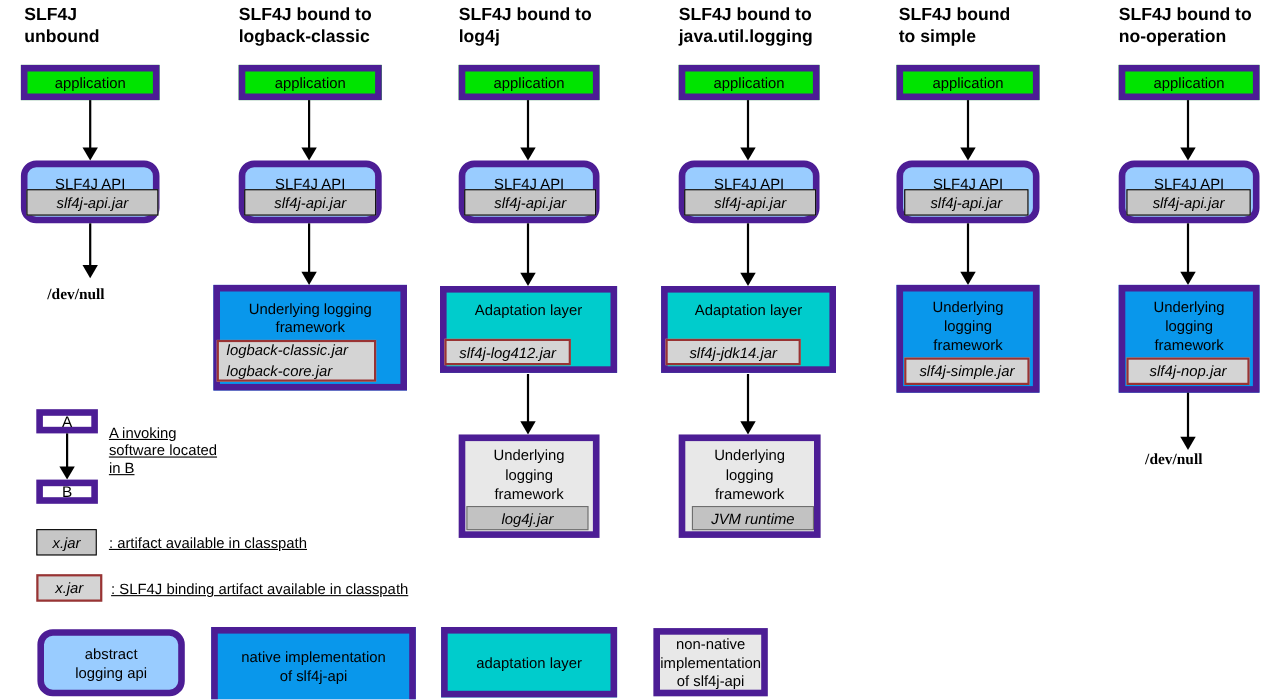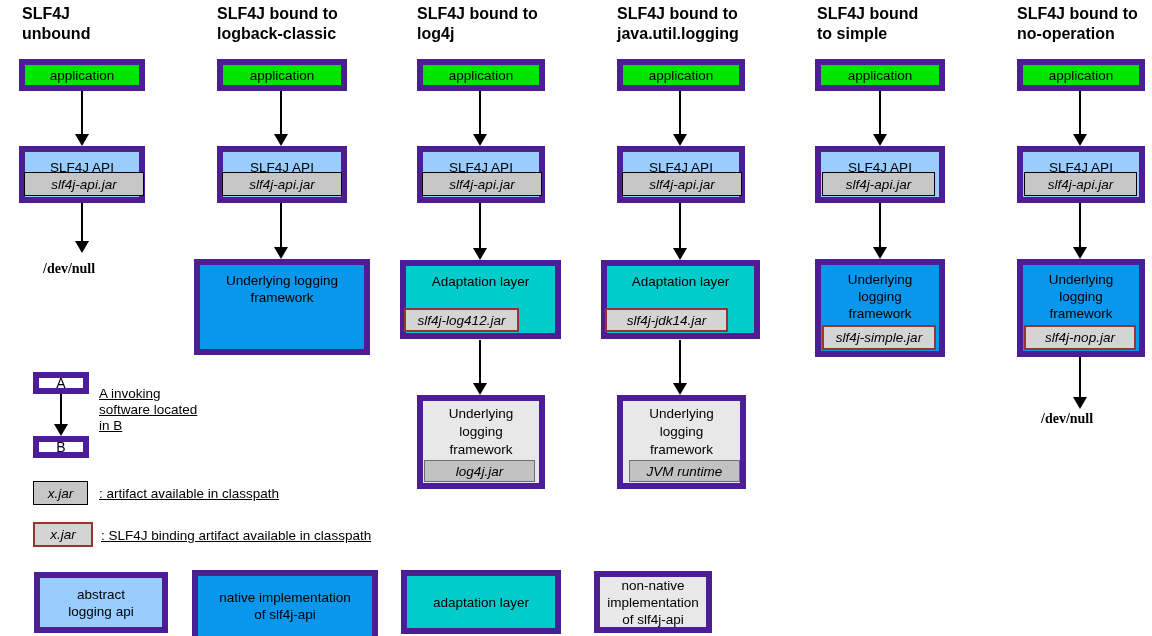--- a/index.html
+++ b/index.html
@@ -12,21 +12,21 @@
     white-space:pre-line;
   }
   .box {
     position:absolute; box-sizing:border-box; border:6px solid #4c1d95;
     text-align:center; font-size:13.5px;
   }
   .app {
     background:var(--green,#00E400);
     display:flex; align-items:center; justify-content:center;
   }
-  .api  { background:var(--light_blue,#99CCFF); }
+  .api  { background:var(--light_blue,#99CCFF);border-radius:14px; }
   .fw-blue { background:var(--blue,#0997EB); }
   .fw-gray { background:var(--box_gray,#E8E8E8); }
   .adaptation { background:var(--teal,#00CCCC); }
   .boxlbl { display:block; margin-top:7px; line-height:17px; white-space:pre-line; }
   .boxlbl.lh18 { line-height:18px; }
   .jar {
     position:absolute; box-sizing:border-box; background:var(--jar_gray,#C6C6C6);
     border:1px solid #000; font-style:italic; font-size:13.5px;
     display:flex; align-items:center; justify-content:center; white-space:pre-line;
   }
@@ -78,20 +78,22 @@
       <span class="boxlbl">SLF4J API</span>
       <div class="jar" style="left:-1px;bottom:1px;width:120px;height:24px">slf4j-api.jar</div>
     </div>
     <div class="arrow" style="left:257px;top:203px;height:56px">
         <div class="shaft"></div>
         <div class="head"></div>
       </div>
     <div class="box fw-blue" style="left:177px;top:259px;width:176px;height:96px">
       <span class="boxlbl">Underlying logging
 framework</span>
+      <div class="jar binding leftalign" style="left:-3px;bottom:2px;width:145px;height:38px">logback-classic.jar
+logback-core.jar</div>
     </div>
   </div>
 
   <div>
     <div class="title" style="left:400px;top:4px">SLF4J bound to
 log4j</div>
     <div class="box app" style="left:400px;top:59px;width:128px;height:32px">application</div>
     <div class="arrow" style="left:456px;top:91px;height:55px">
         <div class="shaft"></div>
         <div class="head"></div>
@@ -226,18 +228,18 @@
     <div class="jar binding" style="left:16px;top:522px;width:60px;height:25px">x.jar</div>
     <div class="legend-text" style="left:84px;top:528px">: SLF4J binding artifact available in classpath</div>
   </div>
 
   <div>
     <div class="box keybox api" style="left:17px;top:572px;width:134px;height:61px">abstract
 logging api</div>
     <div class="box keybox fw-blue" style="left:175px;top:570px;width:186px;height:72px">native implementation
 of slf4j-api</div>
     <div class="box keybox adaptation" style="left:384px;top:570px;width:160px;height:64px">adaptation layer</div>
-    <div class="box keybox fw-gray" style="left:577px;top:571px;width:118px;height:62px">non-native
+    <div class="box keybox fw-gray" style="left:577px;top:571px;width:104px;height:62px">non-native
 implementation
 of slf4j-api</div>
   </div>
 
 </div>
 
 </body></html>

